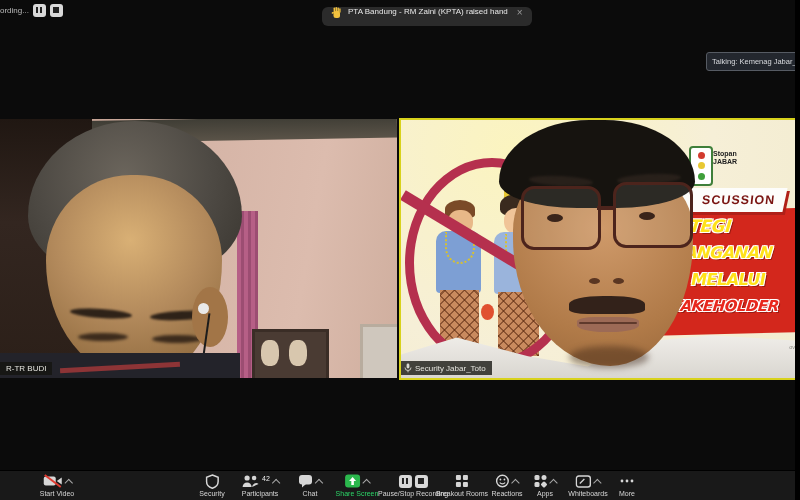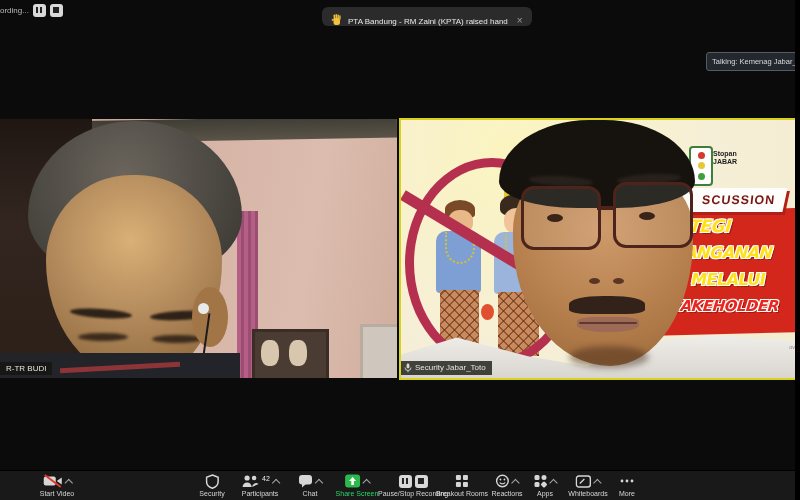--- a/index.html
+++ b/index.html
@@ -7,35 +7,35 @@
        font-family:"Liberation Sans",sans-serif;-webkit-font-smoothing:antialiased;}
   .abs{position:absolute;}
 
   
   #recbar{left:0;top:2px;height:16px;display:flex;align-items:center;gap:4px;color:#b9b9b9;font-size:8px;}
   .recbtn{width:13px;height:13px;background:#d9d9d9;border-radius:3px;display:flex;align-items:center;justify-content:center;}
   .pausebars{display:flex;gap:2px;}
   .pausebars i{display:block;width:2px;height:6px;background:#222;}
   .stopsq{width:6px;height:6px;background:#222;}
 
-  #notif{left:322px;top:7px;height:19px;background:#2b2b2b;border-radius:6px;display:flex;align-items:flex-end;
+  #notif{left:322px;top:7px;height:19px;background:#2b2b2b;border-radius:6px;display:flex;align-items:flex-start;
          gap:6px;padding:0 9px;color:#e8e8e8;font-size:8px;white-space:nowrap;}
   #notif .close{color:#9a9a9a;font-size:10px;margin-left:3px;cursor:default;}
 
   #talking{left:706px;top:52px;width:110px;height:17px;background:#23272e;border:1px solid #565b63;
            border-radius:3px;color:#d8dade;font-size:7.5px;display:flex;align-items:center;
            padding:0 5px;white-space:nowrap;overflow:hidden;}
 
   
   .tile{overflow:hidden;background:#222;}
   #tileL{left:0;top:119px;width:397px;height:259px;}
   #tileR{left:399px;top:118px;width:397px;height:258px;border:2px solid #d8d21c;background:#f6efd7;}
 
   .namelabel{position:absolute;left:0;bottom:3px;background:rgba(20,20,16,.78);color:#e4e4de;
-             font-size:8px;display:flex;align-items:flex-start;gap:3px;padding:2px 6px 2px 3px;white-space:nowrap;}
+             font-size:8px;display:flex;align-items:flex-end;gap:3px;padding:2px 6px 2px 3px;white-space:nowrap;}
 
   
   .wallL{left:0;top:0;width:397px;height:259px;background:linear-gradient(100deg,#b79486 0%,#d5b4a6 45%,#dcbcae 75%,#cfae9e 100%);}
   .ceilL{left:0;top:0;width:397px;height:22px;background:linear-gradient(#3f3d35,#5a5348);transform:rotate(-1deg);}
   .wardrobe{left:0;top:0;width:92px;height:259px;background:linear-gradient(#201712,#332620 40%,#2b1f18);}
   .curtain{left:237px;top:92px;width:21px;height:218px;
            background:repeating-linear-gradient(90deg,#b65f86 0 4px,#9c4d72 4px 7px);}
   .frame1{left:252px;top:210px;width:71px;height:49px;background:#4a3b33;border:3px solid #3a2d26;}
   .frame1 i{position:absolute;display:block;background:#d8c7ae;border-radius:40%;}
   .frame2{left:360px;top:205px;width:37px;height:54px;background:#cfc7bd;border:3px solid #b8ac9e;}

